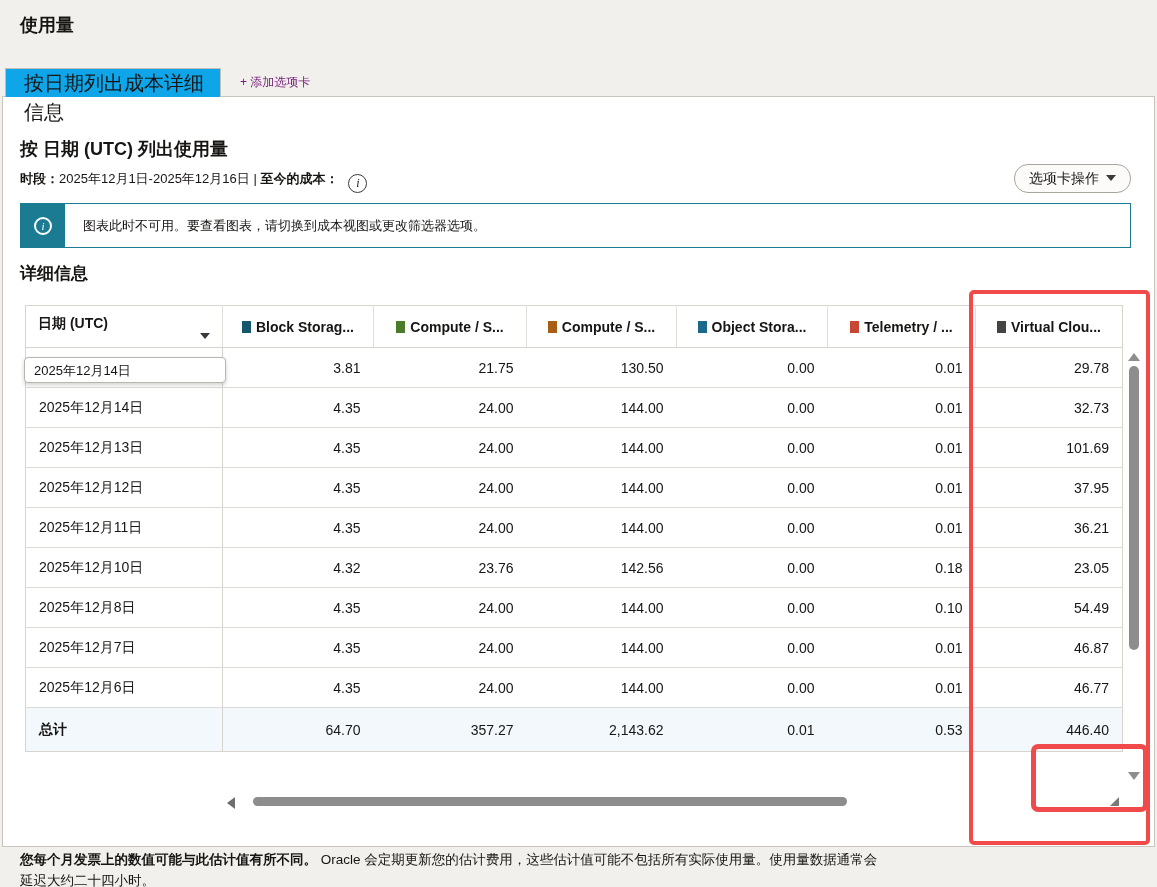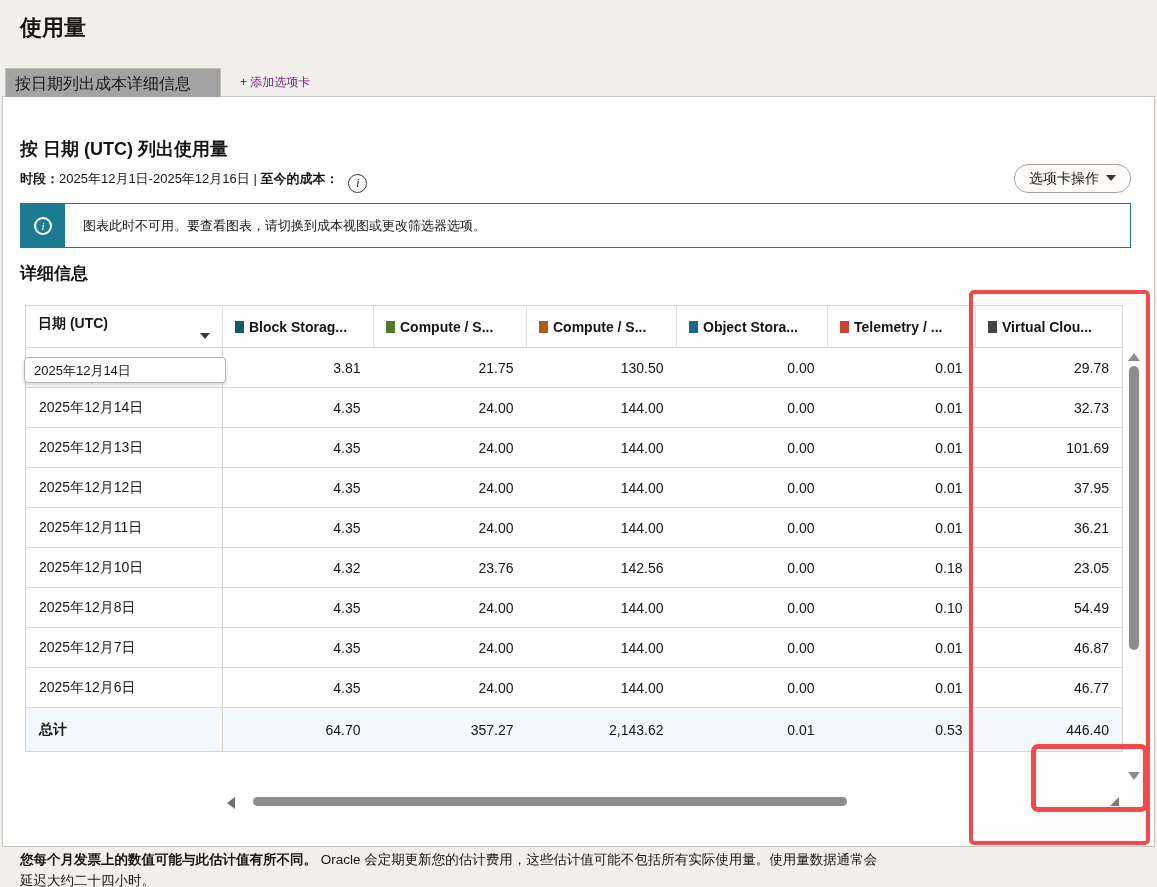--- a/index.html
+++ b/index.html
@@ -4,26 +4,26 @@
 <style>
   html,body{margin:0;padding:0;}
   body{
     width:1157px;height:887px;position:relative;overflow:hidden;
     background:#f2f0ec;
     font-family:"Liberation Sans","DejaVu Sans",sans-serif;
     color:#161513;
   }
   .abs{position:absolute;}
   
-  .page-title{left:20px;top:13px;font-size:22px;font-weight:bold;}
+  .page-title{left:20px;top:13px;font-size:18px;font-weight:bold;}
   
   .tab-active{
     left:5px;top:68px;width:216px;height:29px;z-index:3;
-    background:#a3a3a3;border:1px solid #c3beb8;border-bottom:none;
-    font-size:16px;line-height:29px;padding-left:9px;box-sizing:border-box;
+    background:#0ea5e9;border:1px solid #c3beb8;border-bottom:none;
+    font-size:20px;line-height:29px;padding-left:18px;box-sizing:border-box;
   }
   .tab-add{
     left:240px;top:74px;font-size:12px;color:#701a75;cursor:pointer;z-index:3;
   }
   
   .panel{
     left:2px;top:96px;width:1153px;height:751px;
     background:#fff;border:1px solid #c9c4bd;box-sizing:border-box;z-index:1;
   }
   .section-title{left:20px;top:130px;font-size:18px;font-weight:600;z-index:2;margin-top:7px;}
@@ -69,21 +69,21 @@
     height:42px;font-weight:bold;text-align:left;padding:0 12px;
     border-bottom:1px solid #d7d3cd;border-right:1px solid #e3e0db;box-sizing:border-box;
     white-space:nowrap;overflow:hidden;
   }
   .usage-table th:last-child{border-right:none;}
   .usage-table td{
     height:40px;padding:0 13px;border-bottom:1px solid #dedad5;box-sizing:border-box;
     white-space:nowrap;overflow:hidden;
   }
   .usage-table td.num, .usage-table th.num-h{text-align:right;}
-  .usage-table th.num-h{text-align:left;}
+  .usage-table th.num-h{text-align:center;}
   .usage-table td.date-cell{border-right:1px solid #d7d3cd;}
   .usage-table tr.total-row td{height:44px;background:#f2f8fc;border-bottom:none;}
   .usage-table tr.total-row td.date-cell{font-weight:bold;}
   .col-marker{
     display:inline-block;width:9px;height:12px;margin-right:5px;vertical-align:-1px;
   }
   .sort-caret{
     float:right;margin-top:18px;width:0;height:0;
     border-left:5px solid transparent;border-right:5px solid transparent;border-top:6px solid #3a3a38;
   }

